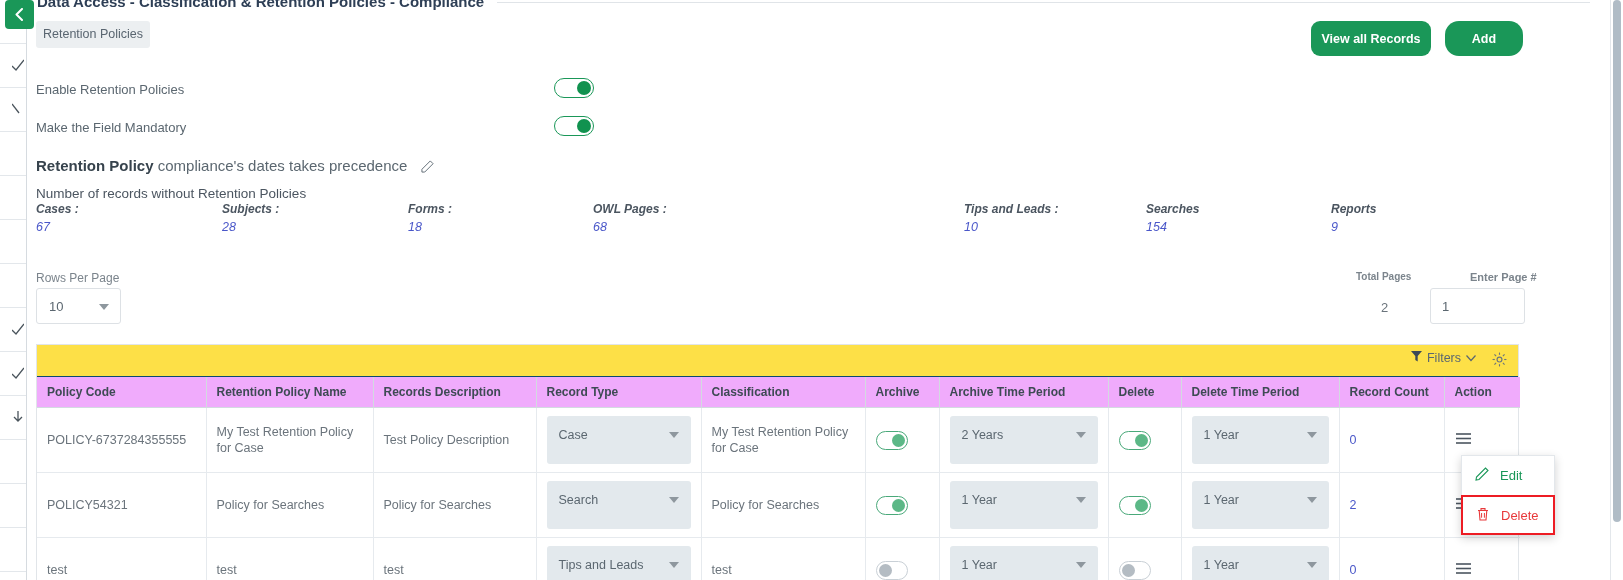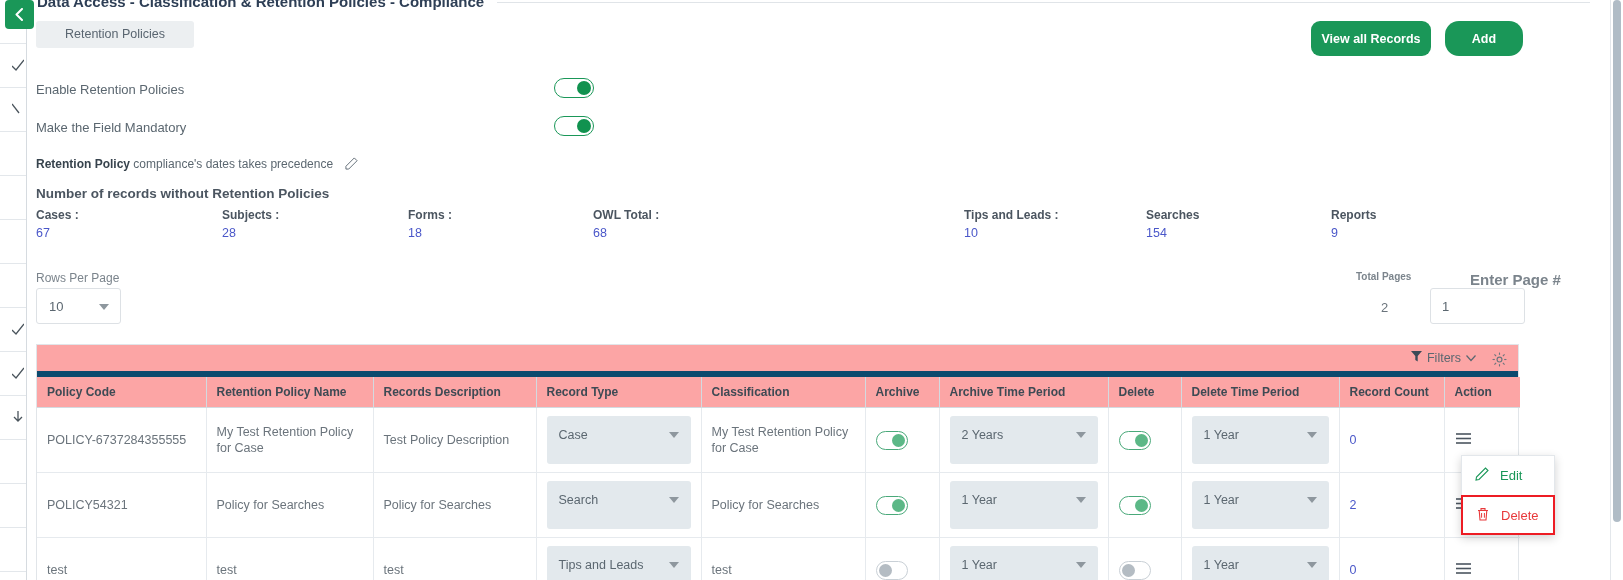--- a/index.html
+++ b/index.html
@@ -44,21 +44,21 @@
     font-size:15px; font-weight:bold; color:#2e3f56;
     white-space:nowrap;
   }
   #title-rule {
     position:absolute; left:470px; top:2px; right:20px; height:1px;
     background:#e0e4e8;
   }
   #tab-chip {
     position:absolute; left:9px; top:21px;
     background:#eceff1; color:#596570;
-    padding:6px 29px 7px; border-radius:3px;
+    padding:6px 7px 7px; border-radius:3px;
     font-size:12.5px; cursor:pointer;
   }
   #btn-view {
     position:absolute; left:1284px; top:21px;
     width:120px; height:35px; background:#1a9758; color:#fff;
     border:none; border-radius:9px; font-size:12.5px; font-weight:bold;
     font-family:inherit; cursor:pointer;
   }
   #btn-add {
     position:absolute; left:1418px; top:21px;
@@ -74,73 +74,73 @@
     position:absolute; left:518px; top:-2px;
     width:40px; height:20px; border-radius:11px;
     background:#fff; border:1.3px solid #1a9758; cursor:pointer;
   }
   .big-toggle i {
     position:absolute; right:2px; top:2px;
     width:14px; height:14px; border-radius:50%; background:#11924f;
     display:block;
   }
 
-  #precedence { position:absolute; left:9px; top:157px; font-size:12px; color:#5b6770; }
+  #precedence { position:absolute; left:9px; top:157px; font-size:15px; color:#5b6770; }
   #precedence b { color:#37434d; font-weight:bold; }
   #edit-pencil { display:inline-block; margin-left:9px; vertical-align:-2px; cursor:pointer; }
 
   #records-head {
     position:absolute; left:9px; top:186px;
-    font-size:13.5px; font-weight:bold; color:#4b5560;
-  }
-  .stat { position:absolute; top:208px; }
+    font-size:13.5px; font-weight:normal; color:#4b5560;
+  }
+  .stat { position:absolute; top:202px;font-style:italic; }
   .stat .k { font-size:12px; font-weight:bold; color:#4b5560; white-space:nowrap; }
   .stat .v { font-size:12.5px; color:#4a57c9; margin-top:4px; cursor:pointer; }
 
   #rows-label { position:absolute; left:9px; top:271px; font-size:12px; color:#7b848c; }
   #rows-select {
     position:absolute; left:9px; top:288px; width:85px; height:36px;
     border:1px solid #dde1e5; border-radius:3px; background:#fff;
     cursor:pointer;
   }
   #rows-select .val { position:absolute; left:12px; top:10px; font-size:13px; color:#5b6770; }
   .caret {
     width:0;height:0;border-left:5px solid transparent;border-right:5px solid transparent;
     border-top:6px solid #8e979e;
   }
   #rows-select .caret { position:absolute; right:11px; top:15px; }
 
   #total-pages-label { position:absolute; left:1329px; top:271px; font-size:10px; font-weight:bold; color:#7b848c; }
   #total-pages-val { position:absolute; left:1354px; top:300px; font-size:13px; color:#6b747c; }
-  #enter-page-label { position:absolute; left:1403px; top:271px; font-size:15px; font-weight:bold; color:#7b848c;padding-left:40px; }
+  #enter-page-label { position:absolute; left:1403px; top:271px; font-size:11px; font-weight:bold; color:#7b848c;padding-left:40px; }
   #enter-page-input {
     position:absolute; left:1403px; top:288px; width:95px; height:36px;
     border:1px solid #dde1e5; border-radius:3px; background:#fff;
     font-family:inherit; font-size:13px; color:#5b6770; padding-left:11px;
   }
 
   
   #table-wrap {
     position:absolute; left:9px; top:344px; width:1483px; height:240px;
     border:1px solid #e1e5e9; background:#fff;
   }
   #filters-bar {
-    height:32px; background:#fca5a5; border-bottom:6px solid #0c4a6e;
+    height:32px; background:#fde047; border-bottom:1px solid #0c4a6e;
     position:relative;
   }
   #filters-btn {
     position:absolute; right:42px; top:6px;
     display:flex; align-items:center; gap:5px; cursor:pointer;
     font-size:12.5px; color:#5b6770;
   }
   #gear-btn { position:absolute; right:11px; top:7px; cursor:pointer; }
 
   table { border-collapse:collapse; width:1483px; table-layout:fixed; }
   thead th {
-    background:#fca5a5; color:#3e4a54; font-size:12px; font-weight:bold;
+    background:#f0abfc; color:#3e4a54; font-size:12px; font-weight:bold;
     text-align:left; padding:8px 0 8px 10px; height:30px;
     border-right:1px solid #d3dae0; border-bottom:1px solid #d3dae0;
     white-space:nowrap;
   }
   tbody td {
     border-right:1px solid #e6eaee; border-bottom:1px solid #e6eaee;
     padding:8px 10px; height:57px; vertical-align:middle;
     font-size:12.5px; color:#6b747c; line-height:16px;
   }
   tbody td:last-child, thead th:last-child { border-right:none;margin-top:28px; }
@@ -280,21 +280,21 @@
   </div>
   <div class="stat" id="stat-1" style="left: 195px;">
     <div class="k">Subjects :</div>
     <div class="v">28</div>
   </div>
   <div class="stat" id="stat-2" style="left: 381px;">
     <div class="k">Forms :</div>
     <div class="v">18</div>
   </div>
   <div class="stat" id="stat-3" style="left: 566px;">
-    <div class="k">OWL Total :</div>
+    <div class="k">OWL Pages :</div>
     <div class="v">68</div>
   </div>
   <div class="stat" id="stat-5" style="left: 937px;">
     <div class="k">Tips and Leads :</div>
     <div class="v">10</div>
   </div>
   <div class="stat" id="stat-6" style="left: 1119px;">
     <div class="k">Searches</div>
     <div class="v">154</div>
   </div>

